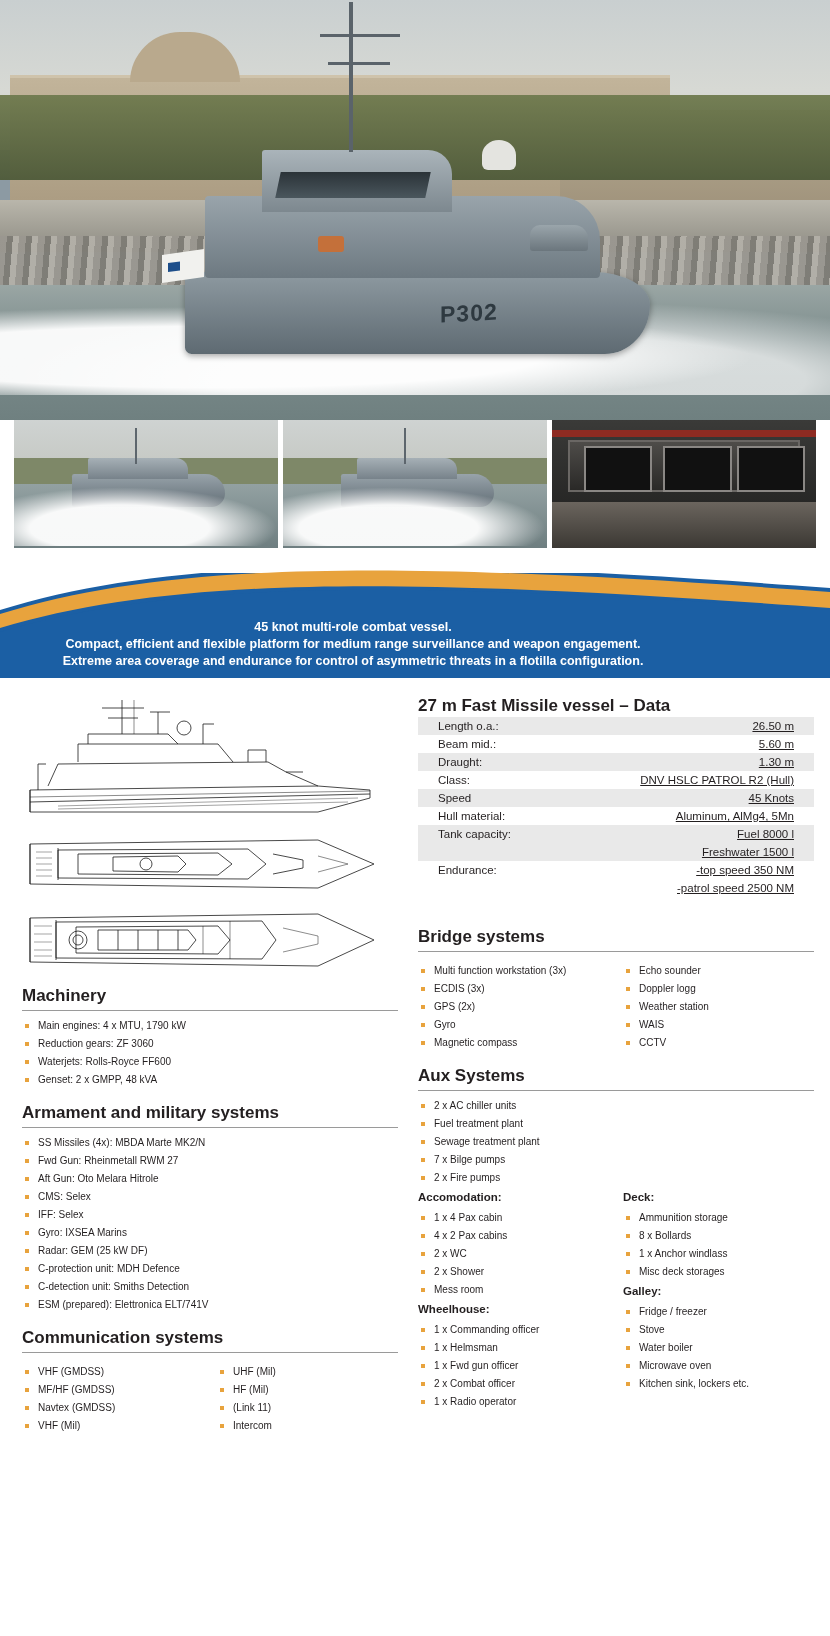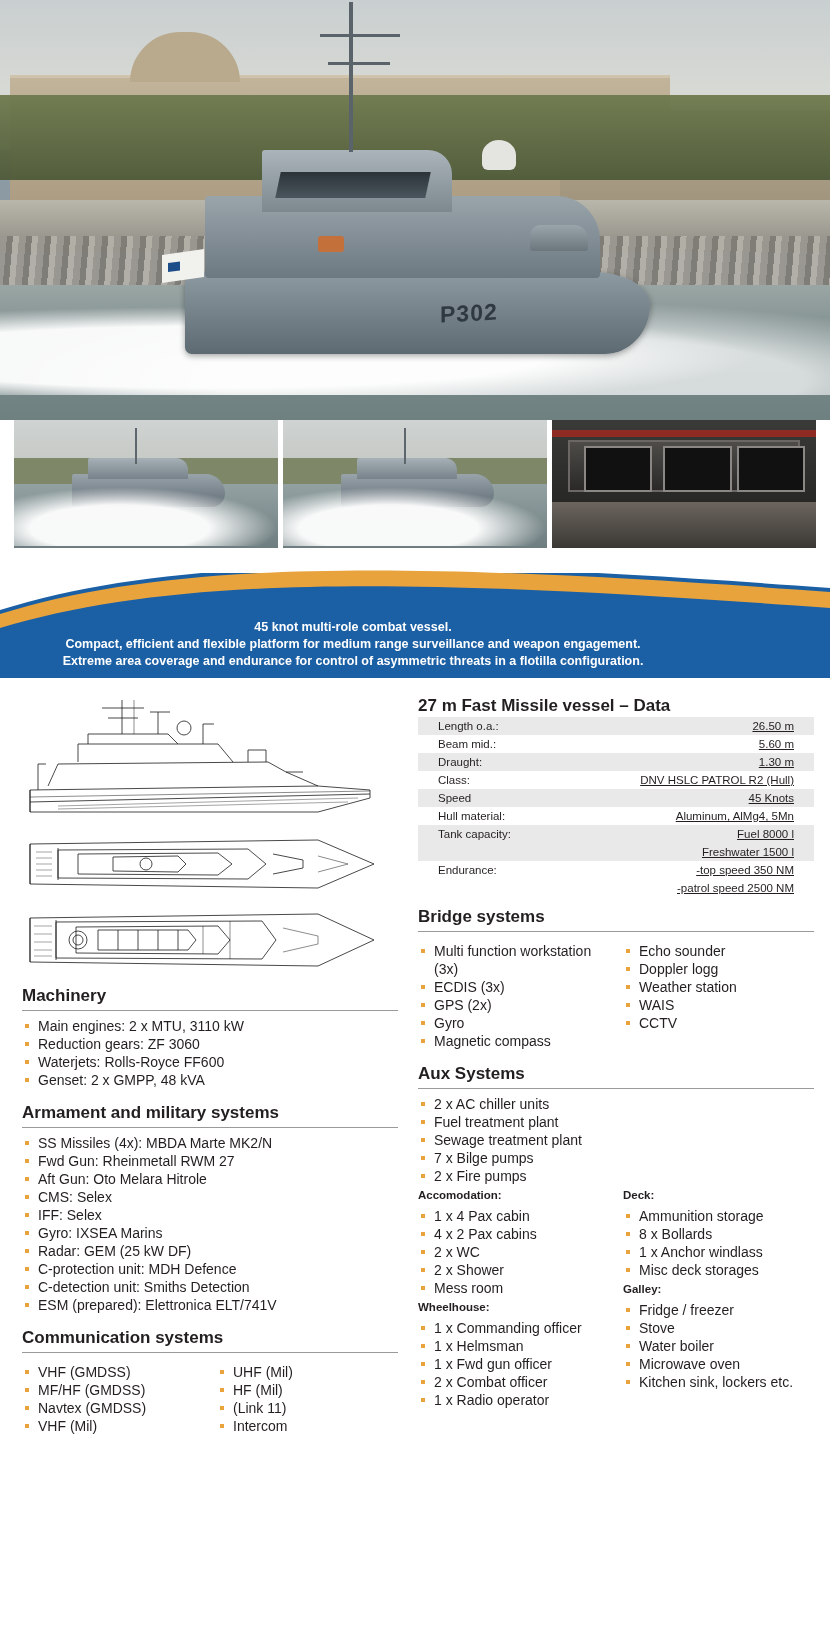--- a/index.html
+++ b/index.html
@@ -145,21 +145,21 @@
   .col-left { position:absolute; left:22px; top:300px; width:376px; }
   .col-right { position:absolute; left:418px; top:10px; width:396px; }
 
   h2.sec {
     font-size:17px; font-weight:bold; color:#231f20; margin:0 0 4px 0;
     border-bottom:1.5px solid #9a9a9a; padding-bottom:4px;
   }
   h2.sec.tight { margin-top:14px; }
   ul.bul { list-style:none; margin:6px 0 0 0; padding:0; }
   ul.bul li {
-    position:relative; padding-left:16px; font-size:14px; line-height:18px; color:#231f20;
+    position:relative; padding-left:16px; font-size:10px; line-height:18px; color:#231f20;
   }
   ul.bul li:before {
     content:""; position:absolute; left:3px; top:7px; width:4px; height:4px;
     background:#e8a33d; border-radius:0;
   }
   .two-col { display:flex; gap:14px; }
   .two-col > div { flex:1; }
 
   
   .data-title { font-size:17px; font-weight:bold; margin:0 0 1px 0; }
@@ -317,21 +317,21 @@
             <path d="M16,262 L34,262"></path>
           </g>
         </g>
       </svg>
     </div>
 
     <div class="col-left">
 
       <h2 class="sec">Machinery</h2>
       <ul class="bul">
-        <li>Main engines: 2 x MTU, 3110 kW</li>
+        <li>Main engines: 4 x MTU, 1790 kW</li>
         <li>Reduction gears: ZF 3060</li>
         <li>Waterjets: Rolls-Royce FF600</li>
         <li>Genset: 2 x GMPP, 48 kVA</li>
       </ul>
 
       <h2 class="sec tight">Armament and military systems</h2>
       <ul class="bul">
         <li>SS Missiles (4x): MBDA Marte MK2/N</li>
         <li>Fwd Gun: Rheinmetall RWM 27</li>
         <li>Aft Gun: Oto Melara Hitrole</li>
@@ -406,21 +406,21 @@
             <td class="k">Endurance:</td>
             <td class="v">-top speed 350 NM</td>
           </tr>
           <tr class="plain">
             <td class="k"></td>
             <td class="v">-patrol speed 2500 NM</td>
           </tr>
         </tbody>
       </table>
 
-      <h2 class="sec tight" style="margin-top:10px">Bridge systems</h2>
+      <h2 class="sec tight" style="margin-top:30px">Bridge systems</h2>
       <div class="two-col">
         <div>
           <ul class="bul">
             <li>Multi function workstation (3x)</li>
             <li>ECDIS (3x)</li>
             <li>GPS (2x)</li>
             <li>Gyro</li>
             <li>Magnetic compass</li>
           </ul>
         </div>

